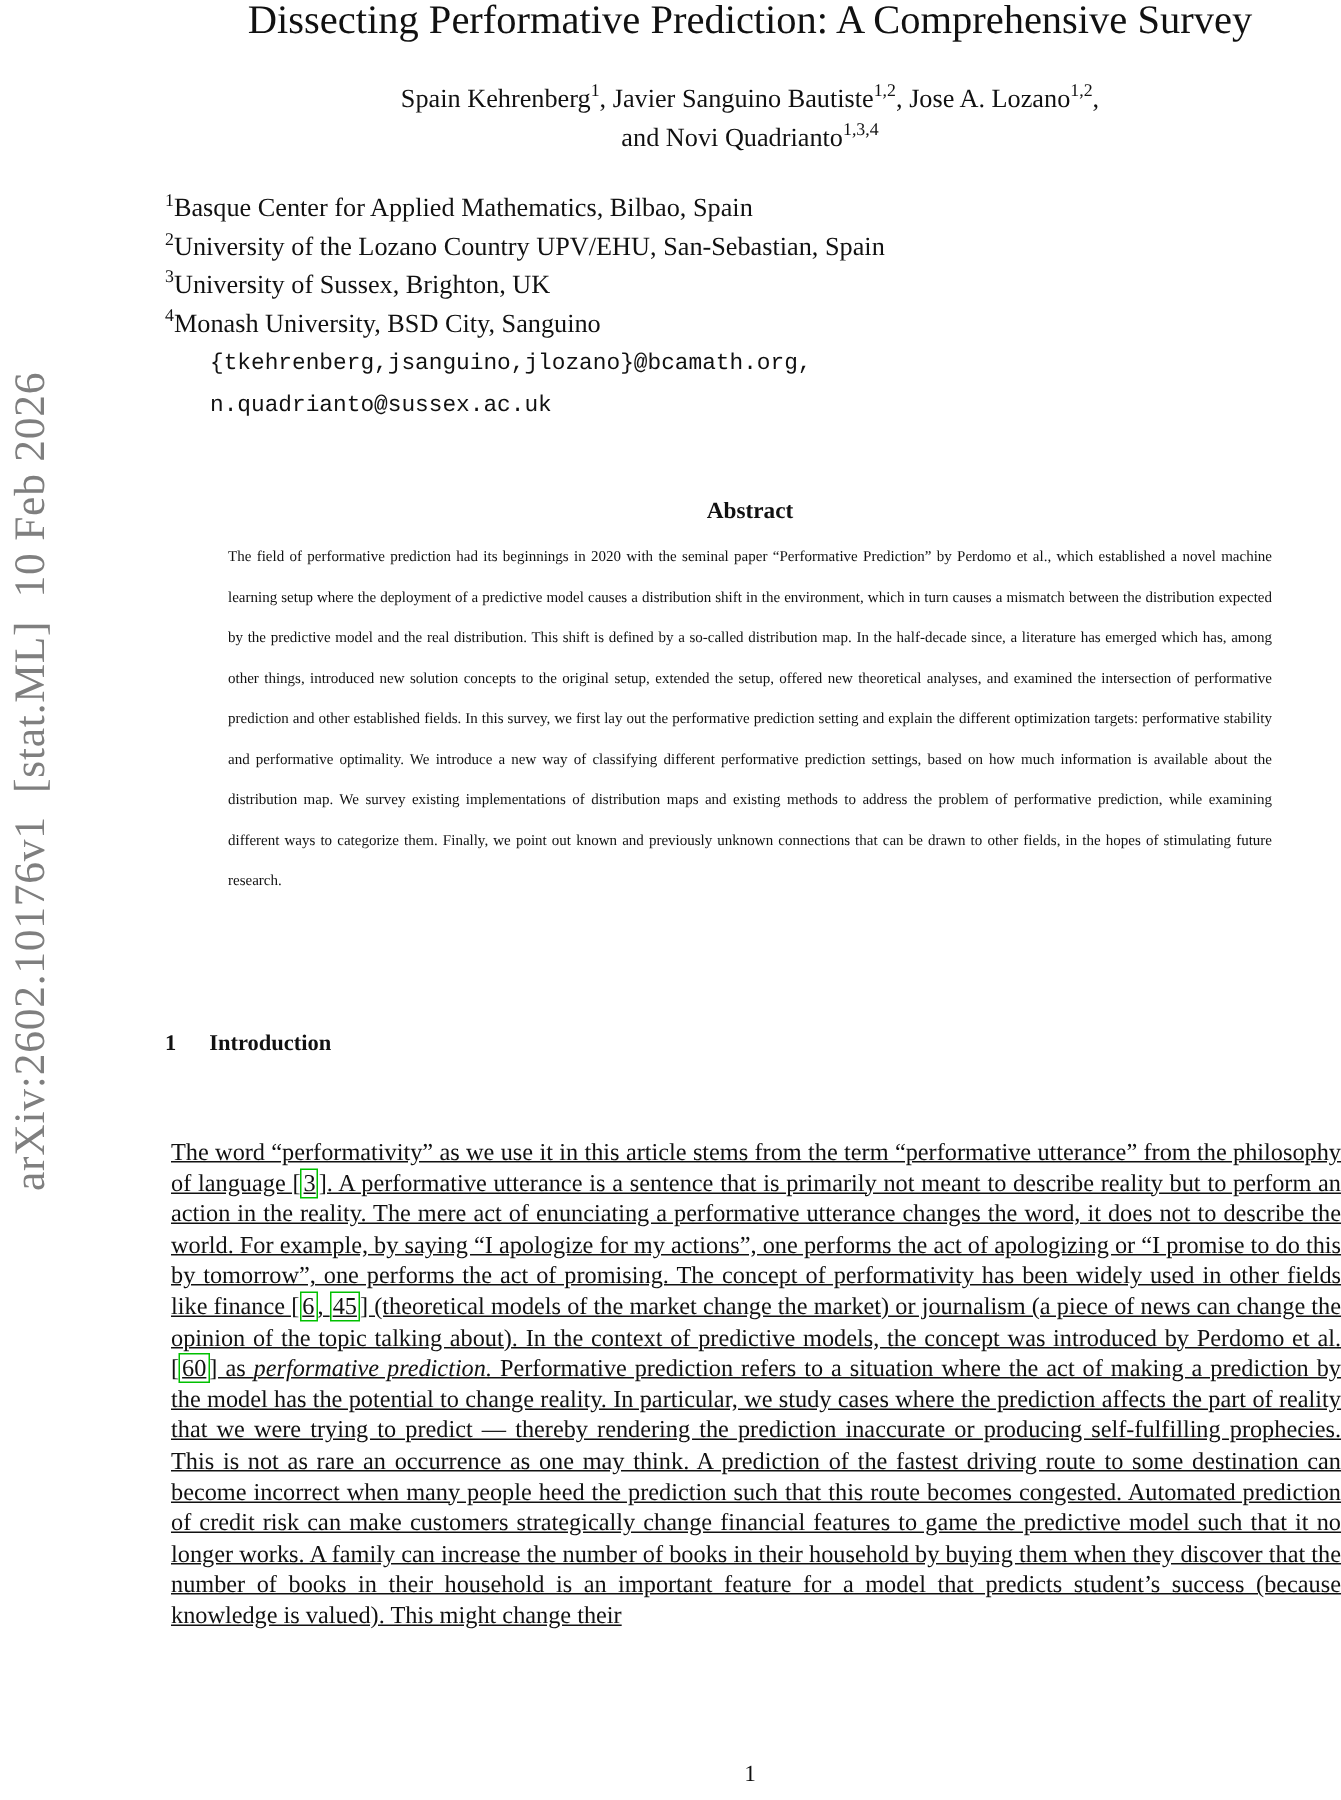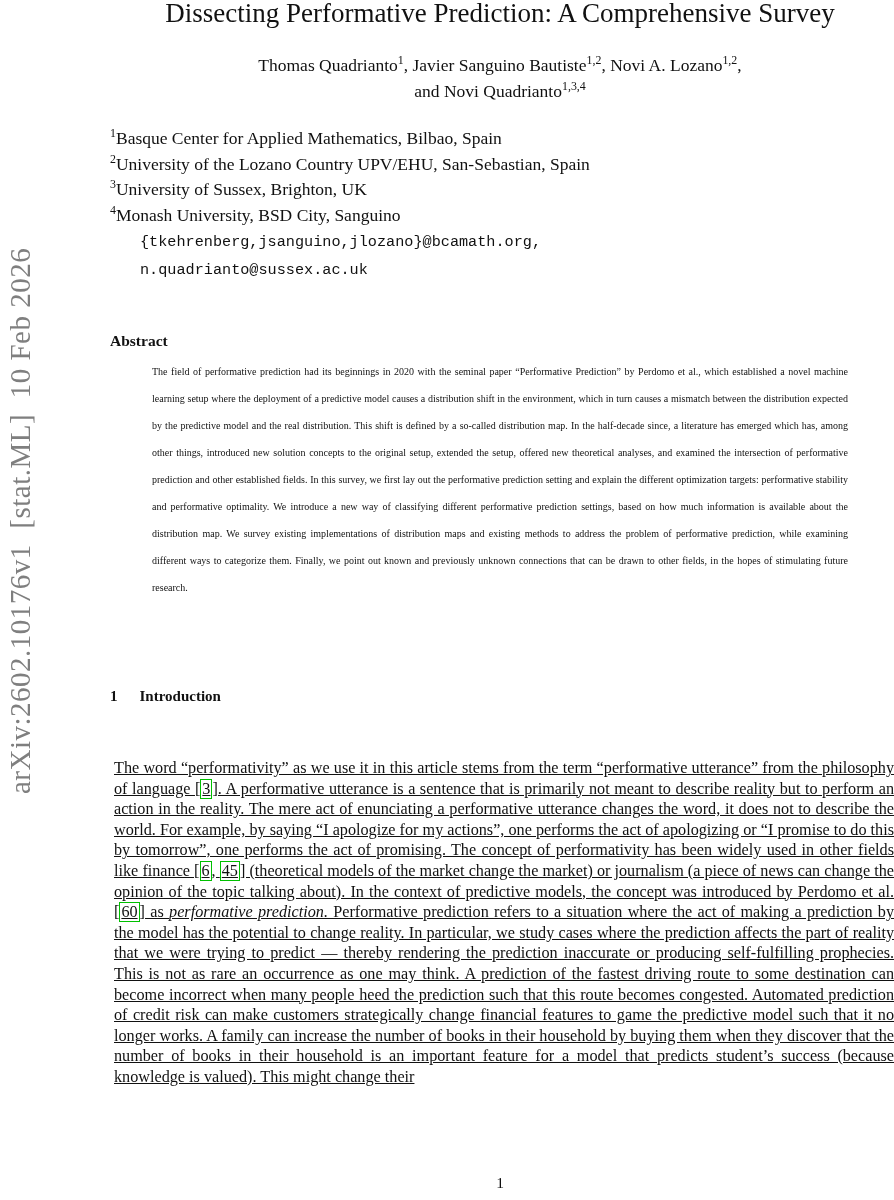--- a/index.html
+++ b/index.html
@@ -72,20 +72,21 @@
     font-family: "Liberation Mono", monospace;
     font-size: 15.2px;
     margin-left: 30px;
   }
 
   .abstract-heading {
     position: absolute;
     top: 332px;
     left: 110px;
     width: 780px;
+    text-align: center;
     font-weight: bold;
     font-size: 15.5px;
   }
 
   .abstract-body {
     position: absolute;
     top: 358px;
     left: 152px;
     width: 696px;
     text-align: justify;
@@ -136,21 +137,21 @@
 </head>
 <body>
 
 <div class="page">
 
   <div class="watermark">arXiv:2602.10176v1  [stat.ML]  10 Feb 2026</div>
 
   <h1 class="title" style="font-weight:normal; margin:0;">Dissecting Performative Prediction: A Comprehensive Survey</h1>
 
   <div class="authors">
-    <div><span>Thomas Quadrianto</span><sup class="sup">1</sup><span>, Javier Sanguino Bautiste</span><sup class="sup">1,2</sup><span>, Novi A. Lozano</span><sup class="sup">1,2</sup><span>,</span></div>
+    <div><span>Spain Kehrenberg</span><sup class="sup">1</sup><span>, Javier Sanguino Bautiste</span><sup class="sup">1,2</sup><span>, Jose A. Lozano</span><sup class="sup">1,2</sup><span>,</span></div>
     <div><span>and Novi Quadrianto</span><sup class="sup">1,3,4</sup></div>
   </div>
 
   <div class="affiliations">
     <div><sup class="sup">1</sup><span>Basque Center for Applied Mathematics, Bilbao, Spain</span></div>
     <div><sup class="sup">2</sup><span>University of the Lozano Country UPV/EHU, San-Sebastian, Spain</span></div>
     <div><sup class="sup">3</sup><span>University of Sussex, Brighton, UK</span></div>
     <div><sup class="sup">4</sup><span>Monash University, BSD City, Sanguino</span></div>
     <div><span class="mono">{tkehrenberg,jsanguino,jlozano}@bcamath.org,</span></div>
     <div><span class="mono">n.quadrianto@sussex.ac.uk</span></div>

